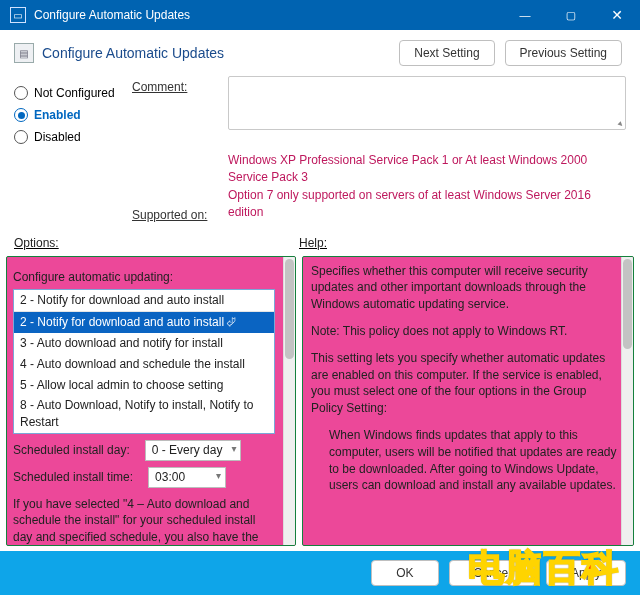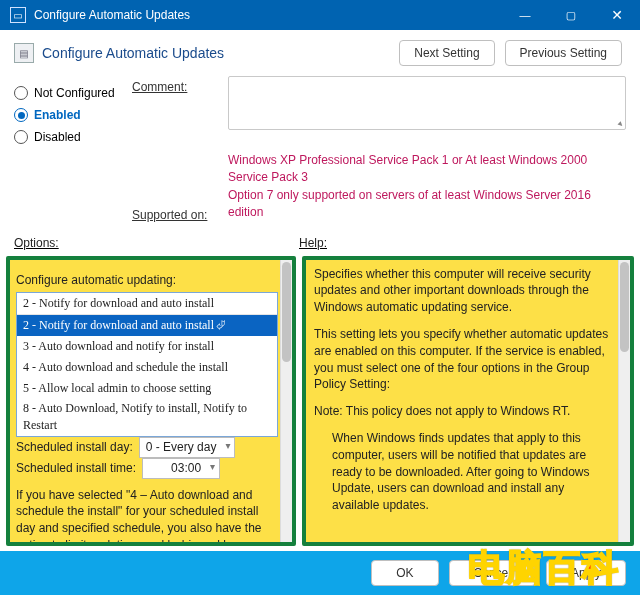--- a/index.html
+++ b/index.html
@@ -89,22 +89,22 @@
     transform: rotate(-45deg);
   }
   .supported { flex:1; color:#be185d; line-height:1.45; padding-top:2px;}
 
   .labelsbar { display:flex; padding: 4px 14px 6px 14px; text-decoration: underline; }
   .labelsbar .l-opt { width: 285px; color:#222;}
   .labelsbar .l-help { color:#222;}
 
   .panels { display:flex; padding: 0 6px 6px 6px; gap:6px; }
   .panel {
-    border: 4px solid #15803d;
-    background:#fde047;
+    border: 1px solid #15803d;
+    background:#ec4899;
     border-radius:2px;
     position:relative;
     overflow:hidden;
   }
   .panel.options { width: 290px; height: 290px; }
   .panel.help { flex:1; height: 290px; }
   .scroll-track {
     position:absolute; right:0; top:0; bottom:0; width:12px;
     background:#efefef; border-left:1px solid #dcdcdc;
   }
@@ -115,26 +115,26 @@
   .panel .inner { padding:6px 16px 6px 8px; line-height:1.4; color:#222;}
   .panel.options .inner { padding: 8px 18px 6px 6px; }
 
   .sect { margin-top:4px; }
   .drop-open {
     margin: 4px 0 0 0;
     border:1px solid #7aa7d8;
     background:#fff;
     width: 262px;
   }
-  .drop-row { padding: 2px 6px; font-size:12px;font-family:Liberation Serif, serif; }
+  .drop-row { padding: 2px 6px; font-size:12px; }
   .drop-row.rule { border-top:1px solid #e5e5e5;}
   .drop-row.sel { background:#0a64c2; color:#fff; }
   .drop-row.sel .cur-arrow { margin-left:2px; }
 
-  .kv { display:flex; gap:6px; align-items:center; margin-top:0;text-align:right;}
+  .kv { display:flex; gap:15px; align-items:center; margin-top:6px;}
   .kv .k { }
   .kv .v {
     border:1px solid #bcbcbc; background:#fff; padding:1px 18px 1px 6px;
     font-size:12px; position:relative; min-width:78px;
   }
   .kv .v::after{content:"▾"; position:absolute; right:4px; color:#777; font-size:10px;}
 
   .opt-text { margin-top:8px; }
 
   .help .inner p { margin-bottom:10px; }
@@ -243,22 +243,22 @@
 
     </div>
     <div class="scroll-track">
       <div class="scroll-thumb"></div>
     </div>
   </div>
 
   <div class="panel help">
     <div class="inner">
       <p>Specifies whether this computer will receive security updates and other important downloads through the Windows automatic updating service.</p>
+      <p>Note: This policy does not apply to Windows RT.</p>
       <p>This setting lets you specify whether automatic updates are enabled on this computer. If the service is enabled, you must select one of the four options in the Group Policy Setting:</p>
-      <p>Note: This policy does not apply to Windows RT.</p>
       <p class="ind">When Windows finds updates that apply to this computer, users will be notified that updates are ready to be downloaded. After going to Windows Update, users can download and install any available updates.</p>
 
     </div>
     <div class="scroll-track">
       <div class="scroll-thumb" style="height:90px"></div>
     </div>
   </div>
 </div>
 
 <div class="footer">

